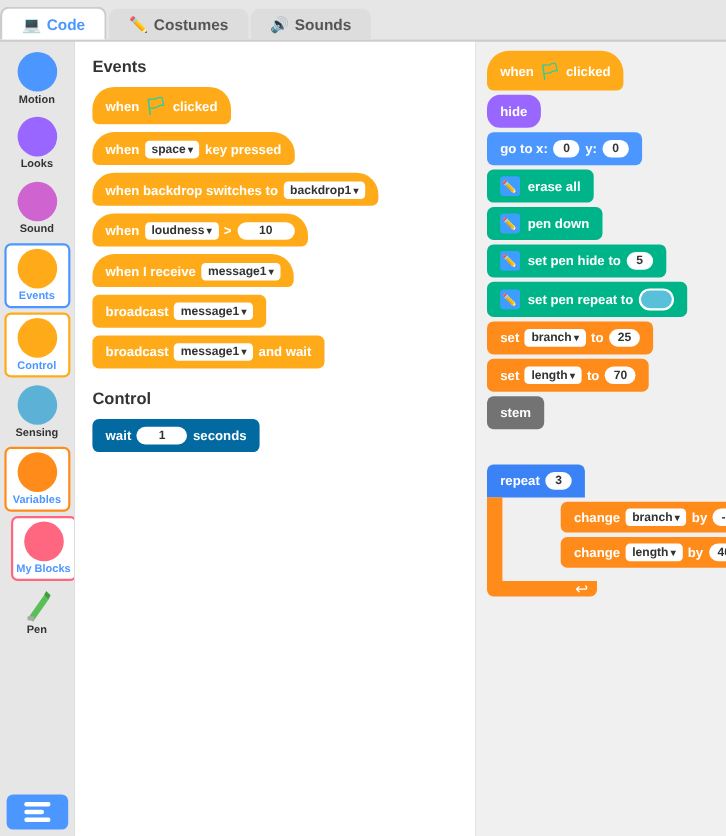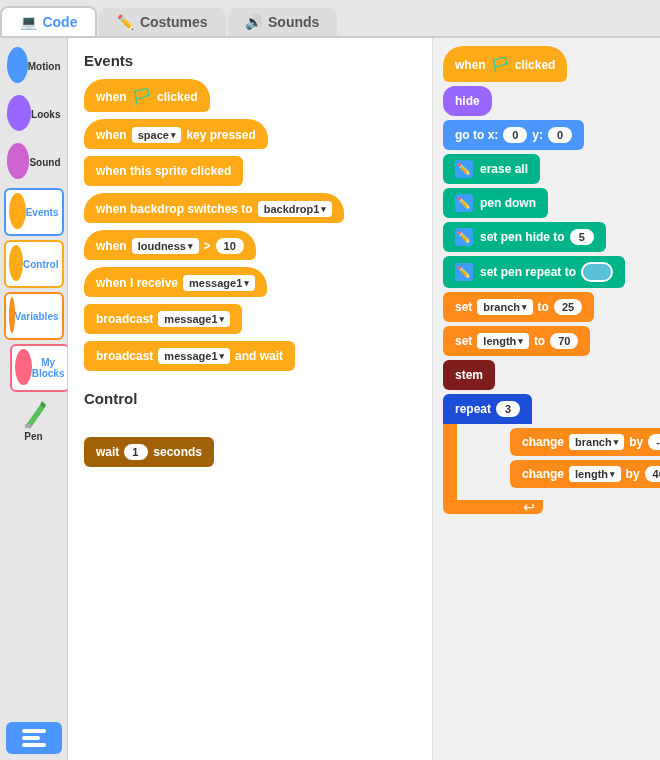--- a/index.html
+++ b/index.html
@@ -54,21 +54,21 @@
       display: flex;
       flex-direction: column;
       align-items: center;
       padding: 6px 4px;
       gap: 4px;
       border-right: 1px solid #ccc;
       overflow-y: auto;
     }
     .sidebar-item {
       display: flex;
-      flex-direction: row;
+      flex-direction: column;
       align-items: center;
       cursor: pointer;
       padding: 3px;
       border-radius: 6px;
       width: 60px;
     }
     .sidebar-item.active {
       border: 2px solid #4c97ff;
       background: #fff;
     }
@@ -157,21 +157,21 @@
       font-size: 11px;
       font-weight: bold;
       display: inline-flex;
       align-items: center;
       gap: 2px;
     }
     .block-input {
       background: #fff;
       color: #333;
       border-radius: 20px;
-      padding: 2px 8px;
+      padding: 2px 20px;
       font-size: 11px;
       font-weight: bold;
       min-width: 24px;
       text-align: left;
     }
     .chevron { font-size: 9px; }
 
     .blocks-column {
       display: flex;
       flex-direction: column;
@@ -233,21 +233,21 @@
       font-weight: bold;
       display: inline-flex;
       align-items: center;
       gap: 2px;
     }
     .s-yellow { background: #ffab19; }
     .s-purple { background: #9966ff; }
     .s-blue { background: #4c97ff; justify-content: flex-end; }
     .s-green { background: #00b48a; }
     .s-orange { background: #ff8c1a; }
-    .s-pink { background: #7f1d1d; }
+    .s-pink { background: #737373; }
 
     .pencil-icon {
       width: 18px;
       height: 18px;
       background: #3d9eff;
       border-radius: 3px;
       display: flex;
       align-items: center;
       justify-content: center;
       font-size: 11px;
@@ -262,22 +262,23 @@
     }
     .c-block-top {
       display: inline-flex;
       align-items: center;
       border-radius: 6px 6px 0 0;
       padding: 6px 12px;
       color: #fff;
       font-size: 12px;
       font-weight: bold;
       gap: 5px;
-      background: #1d4ed8;
+      background: #3b82f6;
       min-height: 30px;
+      margin-top: 28px;
     }
 
     .divider { height: 8px; }
   </style>
 </head>
 <body>
 
 <div class="top-tabs">
   <div class="tab active">
     <span>💻</span>
@@ -309,20 +310,24 @@
       <span class="sidebar-label">Sound</span>
     </div>
     <div class="sidebar-item active">
       <div class="sidebar-circle" style="background:#ffab19;"></div>
       <span class="sidebar-label">Events</span>
     </div>
     <div class="sidebar-item active" style="border-color:#ffab19;">
       <div class="sidebar-circle" style="background:#ffab19;"></div>
       <span class="sidebar-label">Control</span>
     </div>
+    <div class="sidebar-item">
+      <div class="sidebar-circle" style="background:#5cb1d6;"></div>
+      <span class="sidebar-label">Sensing</span>
+    </div>
     <div class="sidebar-item active" style="border-color:#ff8c1a;">
       <div class="sidebar-circle" style="background:#ff8c1a;"></div>
       <span class="sidebar-label">Variables</span>
     </div>
     <div class="sidebar-item active" style="border-color:#ff6680;margin-left:12px;">
       <div class="sidebar-circle" style="background:#ff6680;"></div>
       <span class="sidebar-label">My Blocks</span>
     </div>
     <div class="sidebar-pen">
       <svg class="pen-svg" viewBox="0 0 32 32" fill="none">
@@ -351,23 +356,20 @@
         <span style="color:#3c9;font-size:16px;font-weight:bold;">🏳</span>
         <span>clicked</span>
       </div>
 
       <div class="block yellow block-hat">
         <span>when</span>
         <span class="block-dropdown">space <span class="chevron">▾</span></span>
         <span>key pressed</span>
       </div>
 
-      <div class="block yellow">
-        <span>when this sprite clicked</span>
-      </div>
 
       <div class="block yellow block-hat">
         <span>when backdrop switches to</span>
         <span class="block-dropdown">backdrop1 <span class="chevron">▾</span></span>
       </div>
 
       <div class="block yellow block-hat">
         <span>when</span>
         <span class="block-dropdown">loudness <span class="chevron">▾</span></span>
         <span>&gt;</span>
@@ -389,21 +391,21 @@
         <span class="block-dropdown">message1 <span class="chevron">▾</span></span>
         <span>and wait</span>
       </div>
 
       <div class="divider"></div>
     </div>
 
     <div class="section-title">Control</div>
     <div class="blocks-column">
 
-      <div class="block" style="background:#a16207;margin-top:20px;">
+      <div class="block" style="background:#0369a1;">
         <span>wait</span>
         <span class="block-input">1</span>
         <span>seconds</span>
       </div>
     </div>
   </div>
 
   <div class="script-panel">
     <div class="script-blocks">
 

